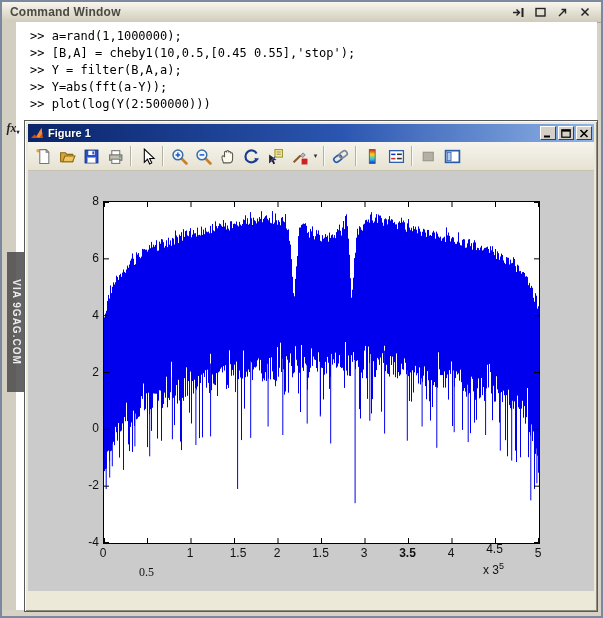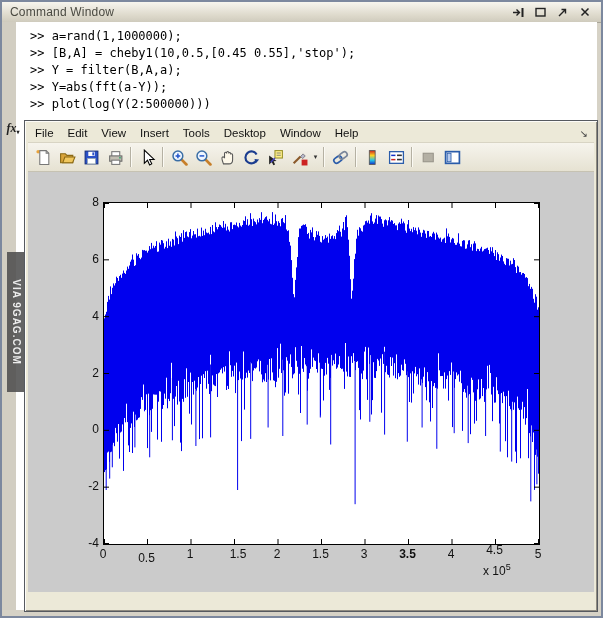--- a/index.html
+++ b/index.html
@@ -10,21 +10,21 @@
   }
   .outer-frame{position:absolute;inset:0;border:2px solid #7c889e;pointer-events:none;z-index:50;}
 
   
   .cmd-titlebar{
     position:absolute;left:2px;top:2px;right:2px;height:20px;
     background:linear-gradient(#f7f5ee,#dcd8ca 70%,#cfcbbd);
     border-bottom:1px solid #a9a599;
     display:flex;align-items:center;z-index:1;
   }
-  .cmd-title{font-size:12px;font-weight:normal;color:#4a4a42;padding-left:8px;letter-spacing:.2px;}
+  .cmd-title{font-size:12px;font-weight:bold;color:#4a4a42;padding-left:8px;letter-spacing:.2px;}
   .cmd-tb-icons{margin-left:auto;display:flex;align-items:center;gap:9px;padding-right:10px;}
   .cmd-tb-icons .tbi{width:13px;height:12px;display:flex;align-items:center;justify-content:center;}
   .cmd-content{
     position:absolute;left:16px;top:22px;width:581px;height:588px;
     background:#ffffff;z-index:1;
   }
   .cmd-gutter{
     position:absolute;left:2px;top:22px;width:14px;height:588px;
     background:#d2cec2;border-right:1px solid #efece4;z-index:1;
   }
@@ -136,32 +136,48 @@
 </div>
 
 <div class="fx-btn"><span>fx</span><span class="fx-caret">▾</span></div>
 
 <div class="watermark">
   <span>VIA 9GAG.COM</span>
 </div>
 
 <div class="fig-win">
 
-
-  <div class="fig-menubar" id="fig-menubar">
-      <span class="menu-item">File</span>
-      <span class="menu-item">Edit</span>
-      <span class="menu-item">View</span>
-      <span class="menu-item">Insert</span>
-      <span class="menu-item">Tools</span>
-      <span class="menu-item">Desktop</span>
-      <span class="menu-item">Window</span>
-      <span class="menu-item">Help</span>
-      <span class="menu-arrow">↘</span>
-    </div>
+  <div class="fig-titlebar">
+    <span style="display:flex;">
+      <svg width="14" height="13" viewBox="0 0 14 13">
+        <polygon points="1,11 4.5,7.5 6.5,9.3 11.5,1 13,11" fill="#d94f00"></polygon>
+        <polygon points="6.5,9.3 11.5,1 12.2,6.5 9,11" fill="#f28a2e"></polygon>
+      </svg>
+    </span>
+    <span class="fig-title">Figure 1</span>
+    <span class="win-btns">
+      <span class="win-btn">
+        <svg width="10" height="9" viewBox="0 0 10 9">
+            <rect x="1" y="6.5" width="6" height="2" fill="#000"></rect>
+          </svg>
+      </span>
+      <span class="win-btn">
+        <svg width="10" height="9" viewBox="0 0 10 9">
+            <rect x="0.8" y="0.8" width="8.4" height="7.4" fill="none" stroke="#000" stroke-width="1.2"></rect>
+            <rect x="0.8" y="0.8" width="8.4" height="1.8" fill="#000"></rect>
+          </svg>
+      </span>
+      <span class="win-btn">
+        <svg width="10" height="9" viewBox="0 0 10 9">
+            <path d="M1.5 1 L8.5 8 M8.5 1 L1.5 8" stroke="#000" stroke-width="1.6"></path>
+          </svg>
+      </span>
+    </span>
+  </div>
+
 
   <div class="fig-toolbar">
     <span class="tb-btn">
       <svg width="17" height="17" viewBox="0 0 16 16">
           <circle cx="3" cy="2.6" r="1.7" fill="#e8a33d"></circle>
           <path d="M4.5 1.5 H10.5 L13 4 V14.5 H4.5 Z" fill="#fff" stroke="#777" stroke-width="1"></path>
           <path d="M10.5 1.5 V4 H13" fill="none" stroke="#777" stroke-width="1"></path>
         </svg>
     </span>
     <span class="tb-btn">
@@ -279,23 +295,23 @@
   </div>
 
   <div class="fig-canvas" id="fig-canvas">
     <div class="plot-box">
       <svg id="plot-svg" width="435" height="341" viewBox="0 0 435 341">
         <path id="series-path" fill="none" stroke-width="1" d="M0.5 115.3V269.1M1.5 111.5V267.1M2.5 108.8V266.3M3.5 98.9V249.5M4.5 92.9V248.6M5.5 96.6V258.9M6.5 83.4V249.2M7.5 91.1V248.7M8.5 84.8V241.7M9.5 80.4V239.8M10.5 82.5V243.2M11.5 80.2V224.9M12.5 73.7V230.2M13.5 75.0V238.7M14.5 77.9V221.0M15.5 73.1V255.6M16.5 71.8V229.5M17.5 74.8V228.6M18.5 70.6V221.4M19.5 67.5V267.9M20.5 69.9V215.0M21.5 70.9V219.3M22.5 67.5V200.7M23.5 63.6V219.1M24.5 65.8V242.4M25.5 62.5V249.0M26.5 58.7V224.9M27.5 56.6V220.4M28.5 51.5V250.0M29.5 56.7V208.7M30.5 63.0V224.0M31.5 62.2V211.6M32.5 50.3V217.3M33.5 52.6V216.6M34.5 51.0V214.9M35.5 54.9V214.4M36.5 56.2V205.9M37.5 54.6V194.1M38.5 46.9V196.9M39.5 47.3V181.5M40.5 47.1V208.3M41.5 47.8V206.9M42.5 47.6V191.3M43.5 49.6V245.1M44.5 47.7V190.7M45.5 43.1V212.2M46.5 46.2V207.2M47.5 39.9V228.9M48.5 45.4V205.8M49.5 42.7V191.4M50.5 44.7V191.6M51.5 43.0V191.7M52.5 38.2V191.7M53.5 48.8V236.6M54.5 48.5V198.7M55.5 39.6V188.2M56.5 41.7V188.6M57.5 37.0V238.8M58.5 37.5V205.9M59.5 40.2V202.0M60.5 45.6V190.6M61.5 43.8V195.7M62.5 38.3V174.7M63.5 45.1V205.3M64.5 35.7V195.9M65.5 42.7V198.1M66.5 38.4V190.2M67.5 43.8V159.8M68.5 35.9V196.5M69.5 36.6V195.8M70.5 42.5V223.1M71.5 28.5V193.6M72.5 33.5V183.0M73.5 35.2V201.6M74.5 41.1V177.8M75.5 32.6V198.5M76.5 34.0V239.6M77.5 30.2V248.1M78.5 38.7V195.9M79.5 27.2V198.8M80.5 34.9V176.2M81.5 29.1V194.8M82.5 28.5V165.3M83.5 33.4V193.8M84.5 34.2V179.0M85.5 29.1V210.7M86.5 26.1V169.6M87.5 35.3V221.5M88.5 32.6V179.0M89.5 28.0V191.6M90.5 31.4V177.7M91.5 31.2V186.0M92.5 34.6V187.7M93.5 25.6V184.5M94.5 33.2V174.0M95.5 32.8V236.1M96.5 33.5V181.0M97.5 24.6V172.7M98.5 32.9V235.3M99.5 27.6V171.2M100.5 32.2V175.0M101.5 25.8V168.2M102.5 29.5V185.7M103.5 30.2V167.7M104.5 29.6V180.9M105.5 31.3V191.0M106.5 23.9V151.8M107.5 31.1V188.2M108.5 22.0V172.4M109.5 28.4V181.6M110.5 29.3V182.6M111.5 19.3V183.1M112.5 24.1V171.0M113.5 26.3V194.0M114.5 24.0V170.3M115.5 21.5V169.4M116.5 22.1V166.8M117.5 23.7V165.4M118.5 24.9V170.4M119.5 18.0V164.1M120.5 24.5V168.6M121.5 20.8V163.2M122.5 27.5V187.0M123.5 23.5V182.9M124.5 26.7V186.0M125.5 28.5V148.3M126.5 19.3V162.2M127.5 19.2V173.8M128.5 26.1V167.9M129.5 21.9V173.4M130.5 21.6V162.7M131.5 22.2V190.1M132.5 19.5V159.6M133.5 23.3V177.3M134.5 24.4V177.1M135.5 19.9V168.5M136.5 22.6V175.5M137.5 23.7V238.1M138.5 22.0V176.5M139.5 17.4V148.5M140.5 18.0V206.6M141.5 13.3V175.2M142.5 21.8V169.7M143.5 16.2V174.6M144.5 22.7V167.5M145.5 21.7V170.0M146.5 10.2V159.1M147.5 16.2V160.4M148.5 23.0V178.1M149.5 15.6V167.5M150.5 18.2V165.1M151.5 19.2V165.6M152.5 21.4V164.5M153.5 16.5V158.3M154.5 19.4V156.4M155.5 15.1V168.4M156.5 16.9V157.9M157.5 9.2V171.4M158.5 20.2V179.3M159.5 17.0V176.5M160.5 15.6V178.3M161.5 14.1V170.2M162.5 13.3V179.0M163.5 16.8V161.8M164.5 18.3V176.6M165.5 15.9V156.0M166.5 20.8V177.4M167.5 21.3V155.3M168.5 9.1V169.4M169.5 22.0V177.3M170.5 20.5V177.9M171.5 11.5V184.2M172.5 18.2V178.8M173.5 22.7V145.1M174.5 18.2V174.7M175.5 19.9V165.8M176.5 23.3V140.7M177.5 15.8V170.0M178.5 15.0V156.7M179.5 19.2V167.3M180.5 20.2V192.7M181.5 12.1V189.5M182.5 26.5V154.2M183.5 28.1V157.7M184.5 27.3V190.7M185.5 38.9V160.7M186.5 42.6V151.4M187.5 57.1V164.0M188.5 74.8V175.3M189.5 91.1V171.4M190.5 94.3V170.3M191.5 76.9V144.2M192.5 64.4V157.8M193.5 54.0V163.8M194.5 34.1V191.5M195.5 25.5V170.8M196.5 25.5V210.0M197.5 22.9V143.0M198.5 22.3V165.7M199.5 21.5V168.9M200.5 22.0V155.0M201.5 21.2V161.5M202.5 23.8V163.2M203.5 31.0V187.7M204.5 29.9V175.7M205.5 35.6V170.1M206.5 26.9V165.8M207.5 29.4V146.4M208.5 24.4V163.9M209.5 34.0V154.6M210.5 37.4V157.4M211.5 34.2V158.1M212.5 28.1V166.0M213.5 31.8V169.6M214.5 28.4V150.3M215.5 32.9V159.7M216.5 38.8V212.5M217.5 39.5V165.7M218.5 33.1V166.0M219.5 36.8V197.5M220.5 35.7V172.7M221.5 32.1V159.9M222.5 34.9V171.5M223.5 33.6V154.9M224.5 39.7V160.7M225.5 30.6V186.9M226.5 35.9V174.9M227.5 33.2V151.9M228.5 32.4V162.6M229.5 35.7V157.3M230.5 33.1V161.1M231.5 36.1V150.6M232.5 30.1V165.8M233.5 27.0V164.5M234.5 28.2V161.5M235.5 22.6V153.1M236.5 28.8V165.0M237.5 33.6V166.1M238.5 25.5V165.7M239.5 19.0V168.6M240.5 27.1V185.9M241.5 14.0V140.0M242.5 12.3V168.6M243.5 24.2V173.4M244.5 36.7V153.5M245.5 52.8V173.8M246.5 76.2V174.0M247.5 95.7V153.2M248.5 87.7V159.9M249.5 75.7V150.1M250.5 56.1V158.0M251.5 50.7V167.1M252.5 35.7V159.0M253.5 26.8V158.2M254.5 32.7V164.9M255.5 24.2V207.1M256.5 25.3V216.5M257.5 27.8V170.5M258.5 28.7V176.1M259.5 22.5V167.6M260.5 21.7V148.6M261.5 18.2V143.9M262.5 17.7V176.3M263.5 19.7V196.9M264.5 17.5V144.5M265.5 20.7V160.9M266.5 12.6V152.1M267.5 10.2V211.5M268.5 18.4V197.1M269.5 20.9V159.2M270.5 19.5V174.8M271.5 15.6V175.0M272.5 12.1V168.1M273.5 20.9V155.9M274.5 12.5V157.5M275.5 13.6V162.9M276.5 13.6V155.5M277.5 16.1V209.7M278.5 20.6V151.2M279.5 23.8V160.9M280.5 17.3V143.8M281.5 16.4V169.2M282.5 17.3V162.8M283.5 22.4V171.4M284.5 17.3V172.0M285.5 14.1V174.5M286.5 18.6V154.1M287.5 17.1V163.0M288.5 17.7V154.6M289.5 21.0V172.6M290.5 20.1V160.2M291.5 22.4V175.2M292.5 22.3V151.4M293.5 27.1V176.3M294.5 20.6V170.1M295.5 19.3V173.8M296.5 20.9V172.6M297.5 15.7V161.7M298.5 20.3V167.1M299.5 18.5V167.8M300.5 20.3V156.4M301.5 27.6V160.8M302.5 29.8V172.2M303.5 21.3V168.4M304.5 17.0V174.1M305.5 25.6V199.0M306.5 28.1V170.4M307.5 25.8V199.6M308.5 29.2V168.3M309.5 24.1V190.5M310.5 27.1V170.4M311.5 24.7V163.9M312.5 27.7V173.3M313.5 31.3V171.2M314.5 24.4V181.6M315.5 26.7V165.4M316.5 29.6V182.5M317.5 33.8V176.3M318.5 29.8V179.9M319.5 26.8V173.7M320.5 27.5V164.4M321.5 30.6V184.1M322.5 34.9V197.3M323.5 27.9V169.1M324.5 28.0V178.3M325.5 33.7V199.3M326.5 33.0V218.5M327.5 34.0V178.1M328.5 30.5V205.0M329.5 28.8V183.2M330.5 30.5V180.0M331.5 36.7V184.9M332.5 29.6V184.7M333.5 31.6V185.7M334.5 34.5V150.3M335.5 35.7V167.3M336.5 34.6V173.1M337.5 38.8V173.0M338.5 36.4V173.0M339.5 35.6V185.6M340.5 34.7V169.4M341.5 40.0V185.6M342.5 25.4V176.1M343.5 33.3V172.5M344.5 30.5V197.6M345.5 33.9V168.1M346.5 39.5V171.9M347.5 36.4V159.5M348.5 34.9V224.1M349.5 35.6V168.5M350.5 40.0V184.8M351.5 41.8V176.1M352.5 41.8V169.4M353.5 39.6V172.5M354.5 30.3V171.3M355.5 40.7V178.7M356.5 43.2V167.7M357.5 43.5V180.2M358.5 37.9V227.9M359.5 37.1V188.9M360.5 37.4V186.0M361.5 45.8V189.6M362.5 45.5V194.7M363.5 41.4V182.7M364.5 37.5V192.5M365.5 37.1V191.1M366.5 44.2V231.2M367.5 41.2V174.7M368.5 47.7V176.9M369.5 40.6V189.4M370.5 38.2V220.6M371.5 40.4V197.8M372.5 48.1V217.8M373.5 45.8V186.3M374.5 46.1V176.4M375.5 48.1V196.4M376.5 45.5V195.4M377.5 43.8V176.0M378.5 48.5V193.1M379.5 47.6V185.0M380.5 46.1V198.9M381.5 45.8V189.5M382.5 45.3V186.4M383.5 44.7V162.8M384.5 47.0V185.4M385.5 50.9V161.9M386.5 44.2V170.0M387.5 48.3V191.5M388.5 44.2V218.2M389.5 49.9V183.8M390.5 53.1V199.7M391.5 47.0V199.5M392.5 57.0V174.2M393.5 49.3V187.4M394.5 51.2V191.1M395.5 57.8V220.5M396.5 54.5V191.1M397.5 51.6V190.0M398.5 53.0V200.1M399.5 58.4V188.7M400.5 60.8V193.2M401.5 62.1V238.2M402.5 55.1V193.1M403.5 55.6V254.3M404.5 55.8V187.7M405.5 62.5V203.1M406.5 57.7V206.2M407.5 61.3V207.8M408.5 60.9V198.8M409.5 55.2V206.8M410.5 57.0V199.4M411.5 64.1V248.6M412.5 70.0V260.1M413.5 62.7V193.6M414.5 63.7V205.3M415.5 69.2V207.0M416.5 69.0V255.3M417.5 71.7V206.6M418.5 70.1V198.8M419.5 70.0V215.7M420.5 71.0V204.1M421.5 74.7V221.7M422.5 74.1V215.1M423.5 75.1V186.0M424.5 83.2V255.2M425.5 80.9V230.1M426.5 85.9V233.4M427.5 83.9V222.4M428.5 85.8V239.0M429.5 95.8V229.5M430.5 99.7V286.9M431.5 91.2V251.9M432.5 93.7V246.5M433.5 106.7V253.7M434.5 104.3V270.7" stroke="#0000ee"></path>
         <path id="spikes-path" fill="none" stroke-width="1" d="M2.2 247.8V287.0M5.7 233.0V275.6M8.3 224.5V264.3M30.9 193.7V244.4M45.7 185.3V254.3M68.4 175.0V237.3M91.9 166.2V243.0M106.6 161.5V234.4M133.6 154.9V287.0M146.7 152.3V235.9M164.1 149.5V224.5M178.8 147.5V233.0M203.2 145.9V221.6M216.3 145.0V214.5M226.7 145.2V241.5M251.1 146.0V301.2M265.8 146.9V218.8M280.6 148.7V231.6M303.3 152.0V238.7M318.1 155.0V224.5M332.8 158.1V245.8M350.2 162.4V230.2M364.2 165.8V240.1M381.6 172.2V233.0M396.3 178.7V248.6M407.7 185.1V258.6M426.8 210.3V298.4M432.9 230.7V281.3" stroke="#0000ee"></path>
         <path id="ticks-path" fill="none" stroke="#000" stroke-width="1" d="M0.5 341V336M0.5 0V5M43.5 341V336M43.5 0V5M87 341V336M87 0V5M130.5 341V336M130.5 0V5M174 341V336M174 0V5M217.5 341V336M217.5 0V5M261 341V336M261 0V5M304.5 341V336M304.5 0V5M348 341V336M348 0V5M391.5 341V336M391.5 0V5M434.5 341V336M434.5 0V5M0 340.5H5M435 340.5H430M0 284.1666666666667H5M435 284.1666666666667H430M0 227.33333333333334H5M435 227.33333333333334H430M0 170.5H5M435 170.5H430M0 113.66666666666667H5M435 113.66666666666667H430M0 56.833333333333336H5M435 56.833333333333336H430M0 0.5H5M435 0.5H430"></path>
       </svg>
     </div>
-    <div class="exp-label"><span>x 10</span><sup>5</sup></div>
+    <div class="exp-label"><span>x 3</span><sup>5</sup></div>
   <div class="tick-label xlab" style="left: 54px; top: 375px;">0</div>
-      <div class="tick-label xlab" style="left: 97.5px; top: 379px;">0.5</div>
+      <div class="tick-label xlab" style="left: 97.5px; top: 394px; font-family: Liberation Serif, serif;">0.5</div>
       <div class="tick-label xlab" style="left: 141px; top: 375px;">1</div>
       <div class="tick-label xlab" style="left: 189px; top: 375px;">1.5</div>
       <div class="tick-label xlab" style="left: 228px; top: 375px;">2</div>
       <div class="tick-label xlab" style="left: 271.5px; top: 375px;">1.5</div>
       <div class="tick-label xlab" style="left: 315px; top: 375px;">3</div>
       <div class="tick-label xlab" style="left: 358.5px; top: 375px; font-weight: bold;">3.5</div>
       <div class="tick-label xlab" style="left: 402px; top: 375px;">4</div>
       <div class="tick-label xlab" style="left: 445.5px; top: 371px;">4.5</div>
       <div class="tick-label xlab" style="left: 489px; top: 375px;">5</div>
       <div class="tick-label ylab" style="left: 0px; top: 364px;">-4</div>

